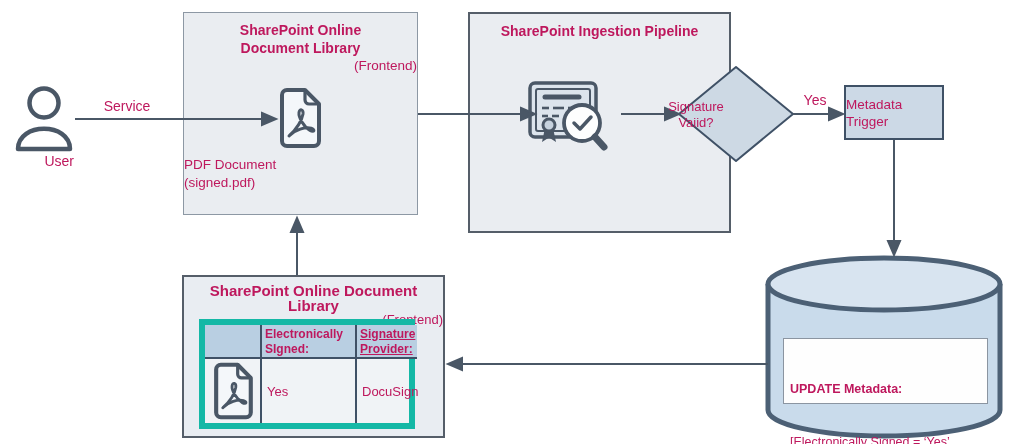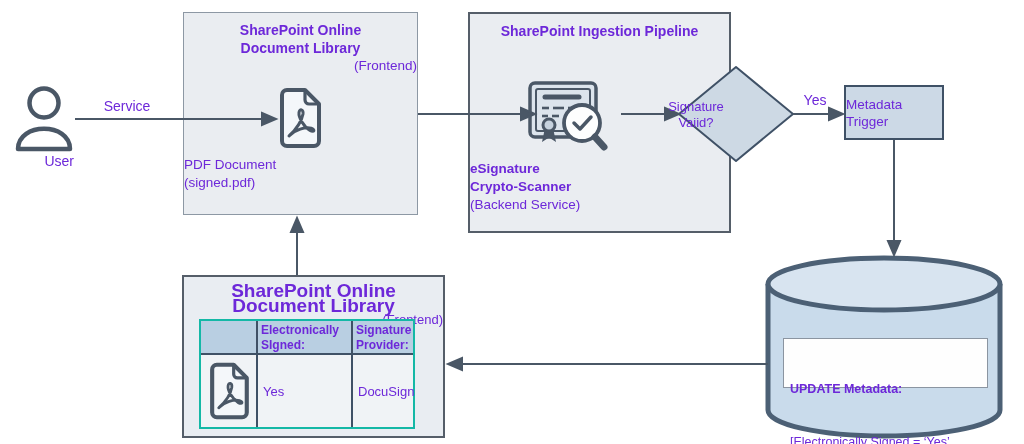--- a/index.html
+++ b/index.html
@@ -1,61 +1,61 @@
 <!DOCTYPE html>
 <html><head>
 <meta charset="utf-8">
 <style>
   html,body{margin:0;padding:0;background:#fff;}
   .canvas{
     position:relative;width:1024px;height:444px;background:#ffffff;
-    font-family:"Liberation Sans",sans-serif;color:#6d28d9;overflow:hidden;
+    font-family:"Liberation Sans",sans-serif;color:#be185d;overflow:hidden;
   }
   
   .panel{position:absolute;box-sizing:border-box;background:#eaedf1;z-index:1;}
   .panel-frontend{left:183px;top:12px;width:235px;height:203px;border:1.5px solid #8d98a4;}
   .panel-pipeline{left:468px;top:12px;width:263px;height:221px;border:2px solid #555e69;}
   .panel-result{left:182px;top:275px;width:263px;height:163px;border:2px solid #555e69;background:#e9edf2;}
   .node-trigger{
     position:absolute;left:844px;top:85px;width:100px;height:55px;box-sizing:border-box;
     background:#ccd9e6;border:2px solid #3f5166;z-index:1;
     display:flex;flex-direction:column;align-items:flex-start;justify-content:center;
     font-size:13.5px;line-height:17px;text-align:center;
   }
   .panel-title{text-align:center;font-weight:bold;font-size:14px;line-height:18px;padding-top:8px;}
   .panel-subtitle{text-align:right;font-size:13.5px;line-height:18px;}
   .caption{position:absolute;left:0;right:0;text-align:left;font-size:13.5px;line-height:18px;}
   .caption .b{font-weight:bold;}
   .icon-abs{position:absolute;}
   
   .mini-table{
     position:absolute;left:15px;top:42px;width:216px;height:110px;box-sizing:border-box;
-    border:2px solid #14b8a6;display:grid;grid-template-columns:57px 95px 60px;grid-template-rows:34px 1fr;
+    border:6px solid #14b8a6;display:grid;grid-template-columns:57px 95px 60px;grid-template-rows:34px 1fr;
     background:#f0f3f6;
   }
   .mini-table .th{
     background:#b9cfe2;border-right:2px solid #3f5166;border-bottom:2px solid #3f5166;
     font-weight:bold;font-size:12px;line-height:14.5px;padding:2px 3px;box-sizing:border-box;
   }
-  .mini-table .th:nth-child(3){border-right:none;}
+  .mini-table .th:nth-child(3){border-right:none;text-decoration:underline;}
   .mini-table .td{
     border-right:2px solid #3f5166;font-size:13px;display:flex;align-items:center;padding-left:5px;box-sizing:border-box;
   }
   .mini-table .td:last-child{border-right:none;}
   .mini-table .td-icon{justify-content:center;padding-left:0;}
   
   .overlay{position:absolute;inset:0;z-index:5;pointer-events:none;}
   
   .float-label{position:absolute;z-index:10;font-size:14px;}
   .lbl-user{left:18px;top:153px;width:56px;text-align:right;}
   .lbl-upload{left:95px;top:98px;width:64px;text-align:center;}
   .lbl-yes{left:797px;top:92px;width:36px;text-align:center;}
   .lbl-diamond{left:648px;top:99px;width:96px;text-align:center;font-size:13px;line-height:16px;}
   .db-note{
-    position:absolute;left:783px;top:338px;width:205px;height:50px;box-sizing:border-box;z-index:10;
+    position:absolute;left:783px;top:338px;width:205px;height:66px;box-sizing:border-box;z-index:10;
     background:#fefefe;border:1.5px solid #8b95a1;padding:7px 6px 0 6px;
     font-size:12.5px;line-height:17.5px;white-space:pre;
   }
   .db-note .b{font-weight:bold;}
 </style>
 </head>
 <body>
 
 <div class="canvas">
 
@@ -88,34 +88,29 @@
           <line x1="41" y1="28" x2="50" y2="28"></line>
         <line x1="15" y1="36" x2="21" y2="36"></line>
           <line x1="25" y1="36" x2="32" y2="36"></line>
       </g>
       <path d="M18 48 L15 62 L22 57.5 L29 62 L26 48 Z" fill="#4a5766"></path>
       <circle cx="22" cy="45" r="6" fill="#c6d2de" stroke="#4a5766" stroke-width="3"></circle>
       <circle cx="55" cy="43" r="18" fill="#fdfefe" stroke="#4a5766" stroke-width="3.8"></circle>
       <path d="M47 43 L53 49 L64 37" fill="none" stroke="#4a5766" stroke-width="3.5" stroke-linecap="round" stroke-linejoin="round"></path>
       <line x1="68" y1="57" x2="77" y2="67" stroke="#4a5766" stroke-width="7" stroke-linecap="round"></line>
     </svg>
-    <div class="caption" style="top:146px;">
-      <div class="b">eSignature</div>
-      <div class="b">Crypto-Scanner</div>
-      <div>(Backend Service)</div>
-    </div>
   </div>
 
   <div class="node-trigger">
     <div>Metadata</div>
     <div>Trigger</div>
   </div>
 
   <div class="panel panel-result">
-    <div class="panel-title" style="font-size:19px;line-height:15px;padding-top:6px;">SharePoint Online Document Library</div>
+    <div class="panel-title" style="font-size:15px;line-height:15px;padding-top:6px;">SharePoint Online Document Library</div>
     <div class="panel-subtitle" style="font-size:13px;line-height:14px;">(Frontend)</div>
     <div class="mini-table">
       <div class="th"></div>
       <div class="th">Electronically SIgned:</div>
       <div class="th">Signature Provider:</div>
       <div class="td td-icon">
         <svg width="46" height="58" viewBox="0 0 48 62">
           <path d="M11 3 H29 L43 17 V54 a5 5 0 0 1 -5 5 H11 a5 5 0 0 1 -5 -5 V8 a5 5 0 0 1 5 -5 Z" fill="#f4f7fa" stroke="#4a5766" stroke-width="4.4" stroke-linejoin="round"></path>
           <path d="M29 4 V13 a4 4 0 0 0 4 4 H42" fill="none" stroke="#4a5766" stroke-width="3.4"></path>
           <path d="M13 49 C21 42 26 33 27 27 C27.6 22 23.6 21.4 23 25.5 C22.3 30.5 28 40 34 43.5 C38.2 45.8 39.6 42.6 35.2 41.3 C29.5 39.8 19 42.5 13 49 Z" fill="none" stroke="#4a5766" stroke-width="3" stroke-linecap="round" stroke-linejoin="round"></path>

